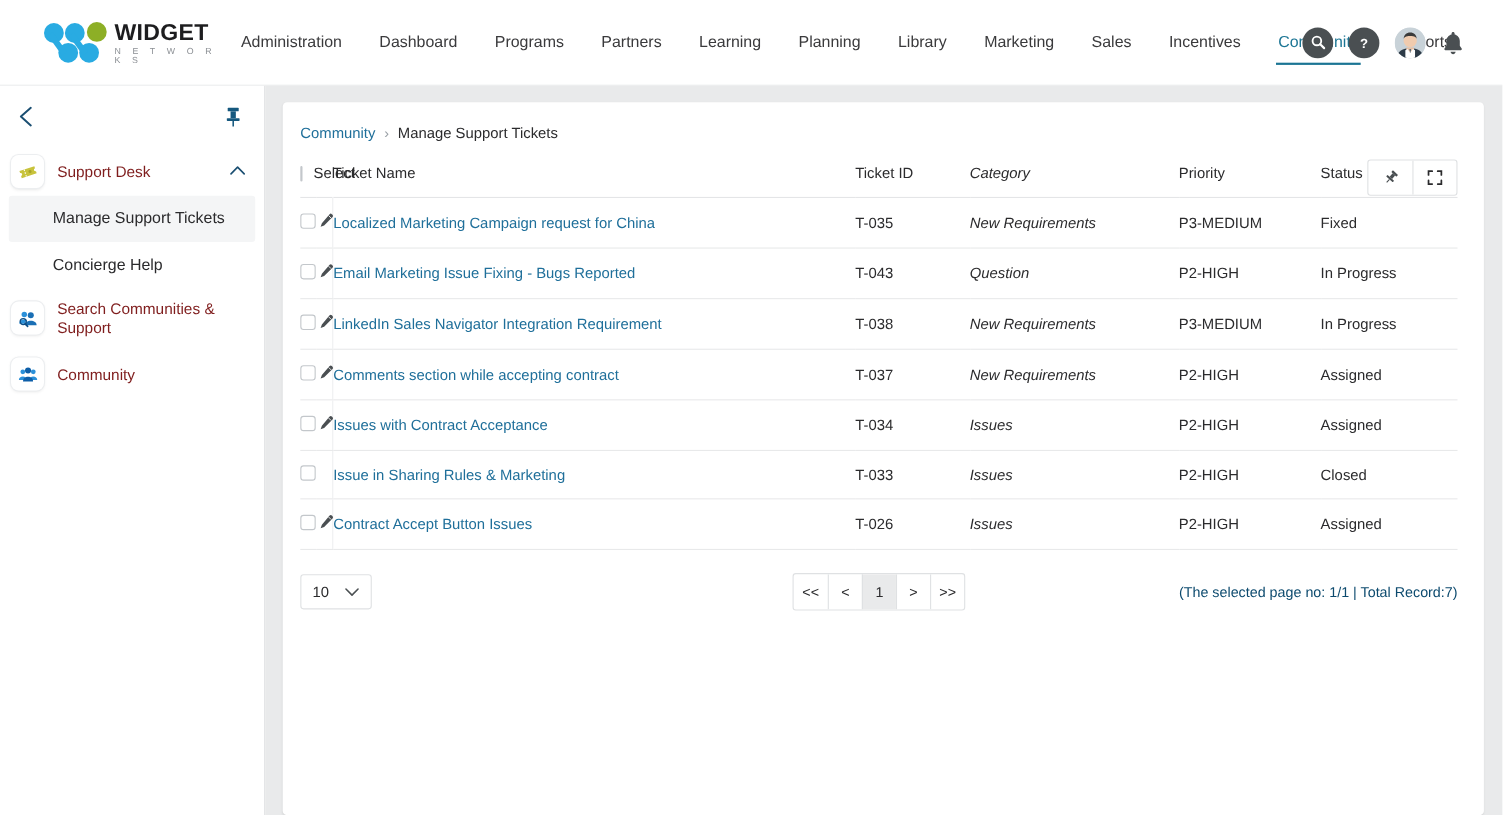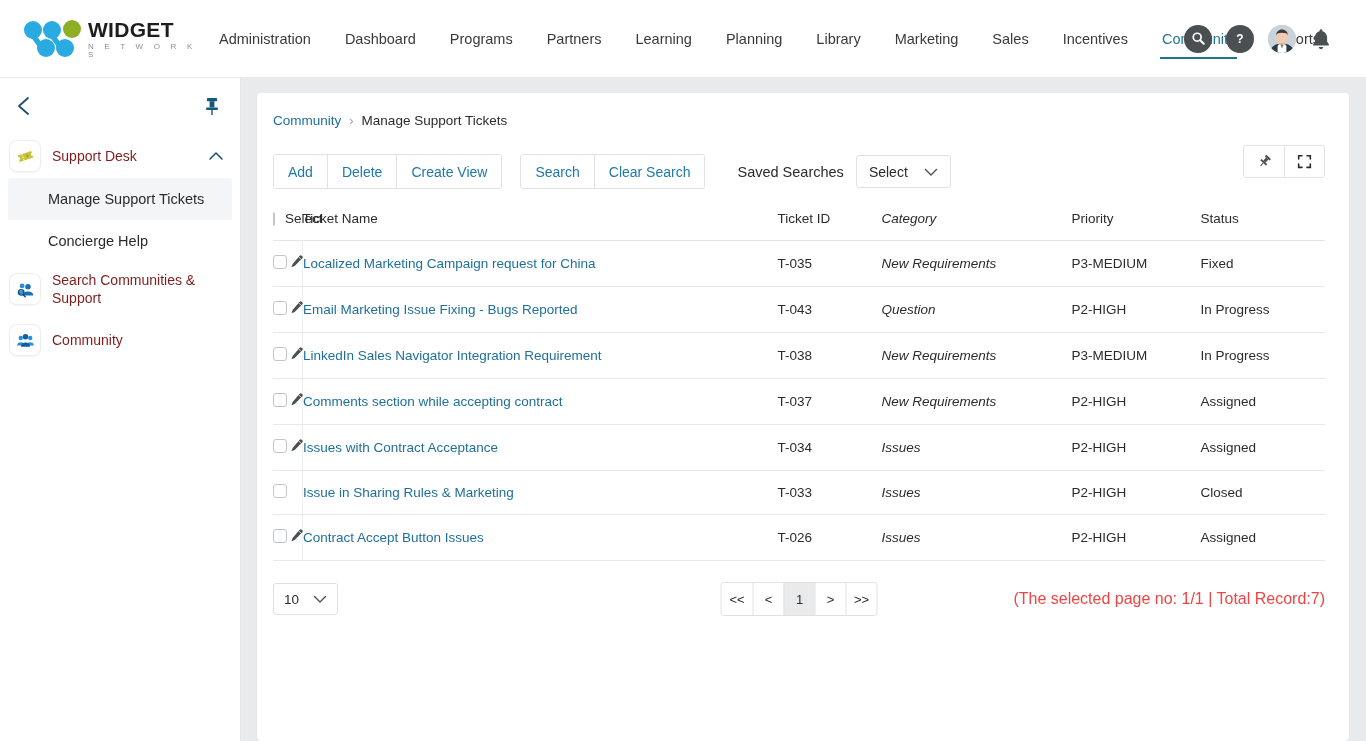--- a/index.html
+++ b/index.html
@@ -11,21 +11,21 @@
   }
 
   
   .topbar {
     height: 78px; width: 1366px;
     background: #ffffff;
     display: flex; align-items: center;
     border-bottom: 1px solid #e9eaec;
     position: relative;
   }
-  .logo-wrap { display: flex; align-items: center; padding-left: 22px; width: 200px; }
+  .logo-wrap { display: flex; align-items: center; padding-left: 38px; width: 200px; }
   .logo-mark { width: 60px; height: 44px; position: relative; flex: none; }
   .logo-text { margin-left: 6px; line-height: 1; }
   .logo-title { font-size: 21px; font-weight: bold; color: #1d1d1f; letter-spacing: .3px; }
   .logo-sub { font-size: 8px; color: #8b8f94; letter-spacing: 4.2px; margin-top: 3px; }
 
   .nav { display: flex; align-items: center; gap: 16px; margin-left: 10px; }
   .nav-item {
     font-size: 14.5px; color: #3a3a3c;
     padding: 6px 9px; cursor: pointer;
     white-space: nowrap; position: relative;
@@ -193,21 +193,21 @@
     overflow: hidden; background: #fff;
   }
   .pg {
     min-width: 31px; height: 32px; display: flex; align-items: center;
     justify-content: center; font-size: 13px; color: #2b2b2d;
     cursor: pointer; padding: 0 7px;
   }
   .pg + .pg { border-left: 1px solid #dfe1e3; }
   .pg.cur { background: #e9eaeb; }
   .rec-info {
-    position: absolute; right: 0; font-size: 16px; color: #ef4444;
+    position: absolute; right: 0; font-size: 13px; color: #0c4a6e;
   }
 </style>
 </head>
 <body>
 
 <div class="topbar">
 
   <div class="logo-wrap">
     <div class="logo-mark">
       <svg width="60" height="44" viewBox="0 0 60 44">
@@ -370,41 +370,20 @@
             <g fill="none" stroke="#2b2b2d" stroke-width="1.9" stroke-linecap="round">
               <polyline points="2,6 2,2 6,2"></polyline>
               <polyline points="12,2 16,2 16,6"></polyline>
               <polyline points="16,12 16,16 12,16"></polyline>
               <polyline points="6,16 2,16 2,12"></polyline>
             </g>
           </svg>
         </div>
       </div>
 
-      <div class="toolbar">
-        <div class="btn-group">
-          <div class="tbtn">Add</div>
-          <div class="tbtn">Delete</div>
-          <div class="tbtn">Create View</div>
-        </div>
-        <div class="gap-16"></div>
-        <div class="btn-group">
-          <div class="tbtn">Search</div>
-          <div class="tbtn">Clear Search</div>
-        </div>
-        <div class="saved-label">Saved Searches</div>
-        <div class="select-box">
-          <span class="select-val">Select</span>
-          <span>
-            <svg width="14" height="9" viewBox="0 0 14 9">
-              <polyline points="1.5,1.5 7,7 12.5,1.5" fill="none" stroke="#4a4f52" stroke-width="1.4" stroke-linecap="round" stroke-linejoin="round"></polyline>
-            </svg>
-          </span>
-        </div>
-      </div>
 
       <table class="grid">
         <thead>
           <tr>
             <th class="c-sel" colspan="2">
               <div class="th-sel">
                 <span class="chk"></span>
                 <span>Select</span>
               </div>
             </th>

